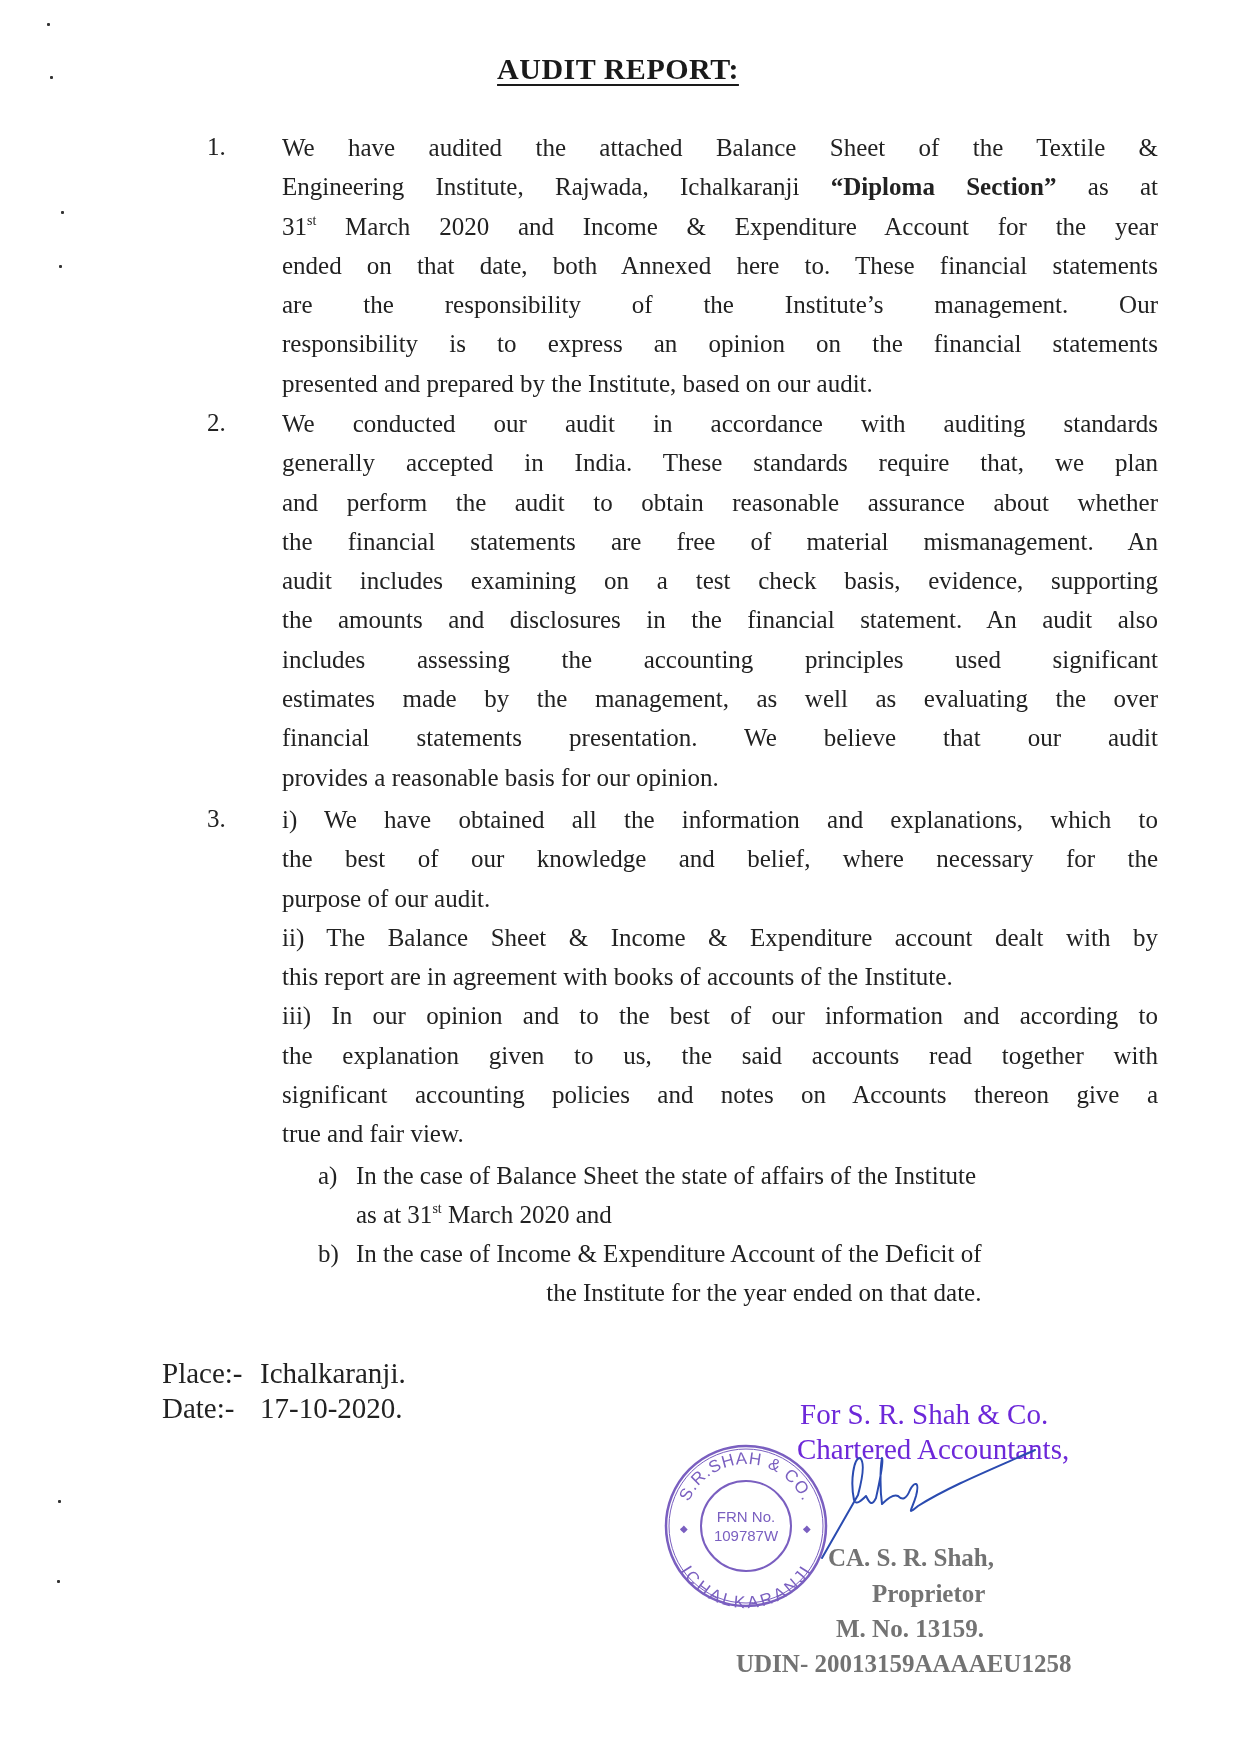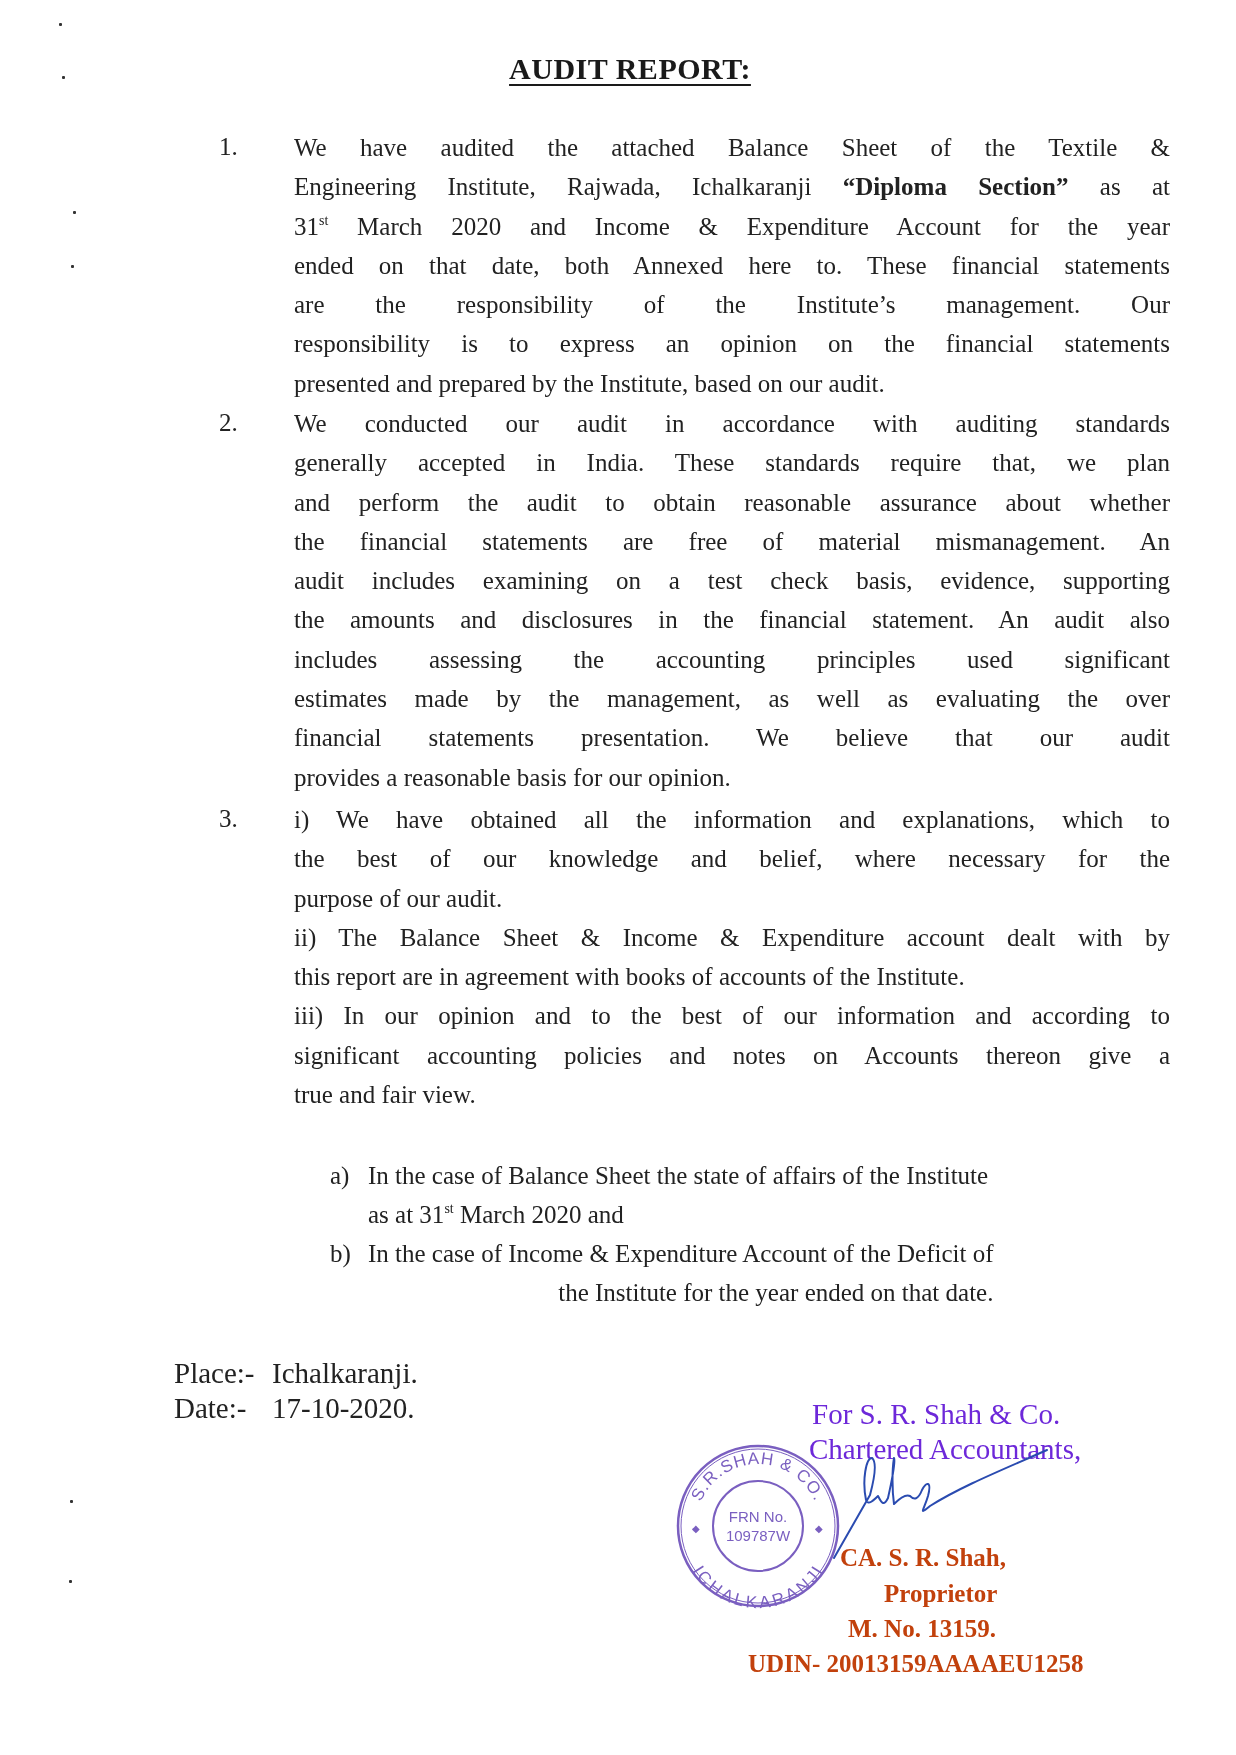--- a/index.html
+++ b/index.html
@@ -1,21 +1,21 @@
 <!DOCTYPE html>
 <html><head>
 <meta charset="utf-8">
 <style>
   html, body { margin: 0; padding: 0; background: #ffffff; }
   body {
     width: 1236px; height: 1755px; position: relative; overflow: hidden;
     font-family: "Liberation Serif", "DejaVu Serif", serif;
     color: #1e1e1e;
   }
-  .page { position: absolute; left: 12px; top: 0; width: 1204px; height: 1755px; }
+  .page { position: absolute; left: 0; top: 0; width: 1204px; height: 1755px; }
   .title {
     position: absolute; left: 0; width: 1236px; top: 52px; text-align: center;
     font-weight: bold; font-size: 30px; letter-spacing: 0.5px; text-decoration: underline;
     text-underline-offset: 5px; text-decoration-thickness: 2px; color: #1a1a1a;
   }
   .num {
     position: absolute; left: 207px; font-size: 25px; color: #222;
   }
   .para {
     position: absolute; left: 282px; width: 876px;
@@ -24,21 +24,21 @@
   }
   .para .line { display: block; text-align: justify; text-align-last: justify; white-space: nowrap; }
   .para .line.last { text-align-last: left; }
   .bold { font-weight: bold; }
   sup { font-size: 14px; vertical-align: 10px; line-height: 0; }
   .subitem { position: absolute; font-size: 25px; line-height: 39px; color: #222; }
   .footer-left { position: absolute; left: 162px; top: 1356px; font-size: 29px; line-height: 35px; color: #222; }
   .footer-left .lbl { display: inline-block; width: 98px; }
   .footer-right { position: absolute; left: 800px; top: 1356px; font-size: 29px; line-height: 35px; color: #6d28d9; margin-top: 41px; }
   .footer-right .r2 { margin-left: -3px; }
-  .signblock { position: absolute; font-weight: bold; font-size: 25px; line-height: 36px; color: #c2410c; text-align: center; }
+  .signblock { position: absolute; font-weight: bold; font-size: 25px; line-height: 36px; color: #737373; text-align: center; }
   .stamp { position: absolute; left: 660px; top: 1440px; width: 172px; height: 172px; }
   .signature { position: absolute; left: 810px; top: 1440px; width: 230px; height: 120px; }
   .speck { position: absolute; width: 3px; height: 3px; background: #333; border-radius: 1px; }
 </style>
 </head>
 <body>
 
 <div class="page">
 
   <div class="speck" style="left:47px;top:23px;"></div>
@@ -76,20 +76,21 @@
   </div>
 
   <div class="num" style="top:805px;">3.</div>
   <div class="para" style="top:800px;">
     <span class="line">i) We have obtained all the information and explanations, which to</span>
     <span class="line">the best of our knowledge and belief, where necessary for the</span>
     <span class="line last">purpose of our audit.</span>
     <span class="line">ii) The Balance Sheet &amp; Income &amp; Expenditure account dealt with by</span>
     <span class="line last">this report are in agreement with books of accounts of the Institute.</span>
     <span class="line">iii) In our opinion and to the best of our information and according to</span>
+    <span class="line">the explanation given to us, the said accounts read together with</span>
     <span class="line">significant accounting policies and notes on Accounts thereon give a</span>
     <span class="line last">true and fair view.</span>
   </div>
 
   <div class="subitem" style="left:318px;top:1156px;">a)</div>
   <div class="subitem" style="left:356px;top:1156px;">
     <div>In the case of Balance Sheet the state of affairs of the Institute</div>
     <div><span>as at 31</span><sup>st</sup><span> March 2020 and</span></div>
   </div>
   <div class="subitem" style="left:318px;top:1234px;">b)</div>

